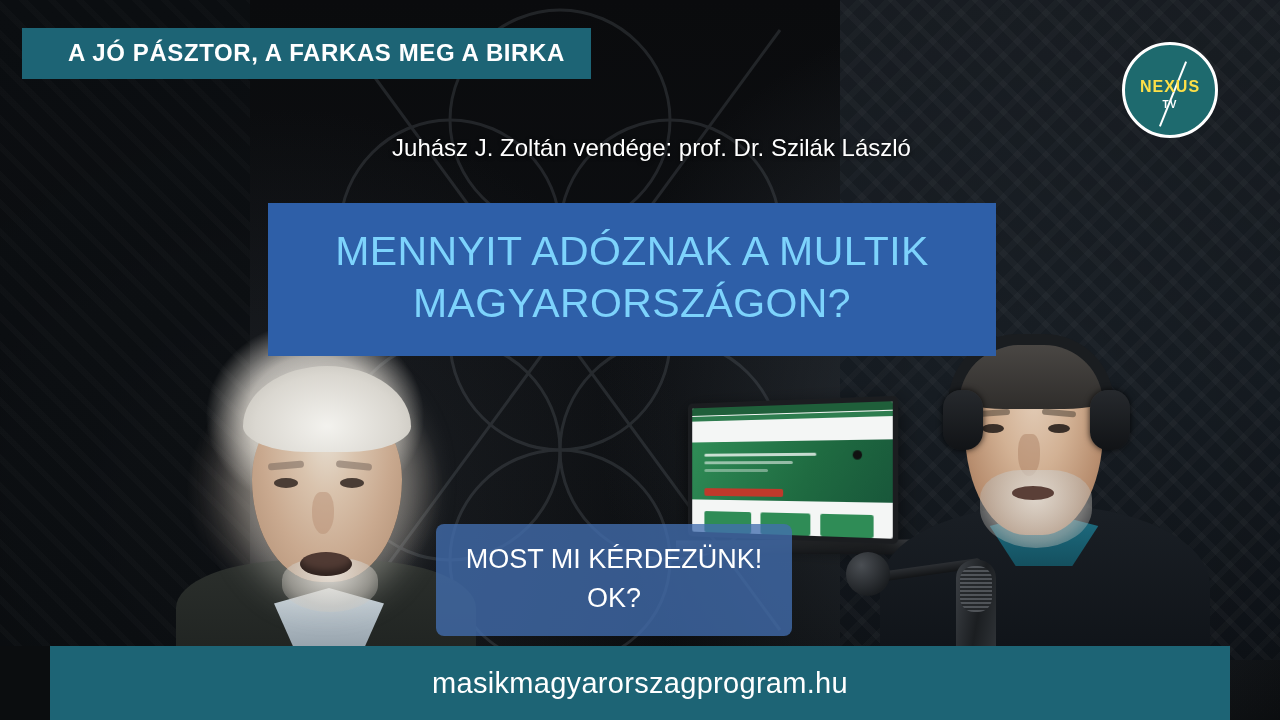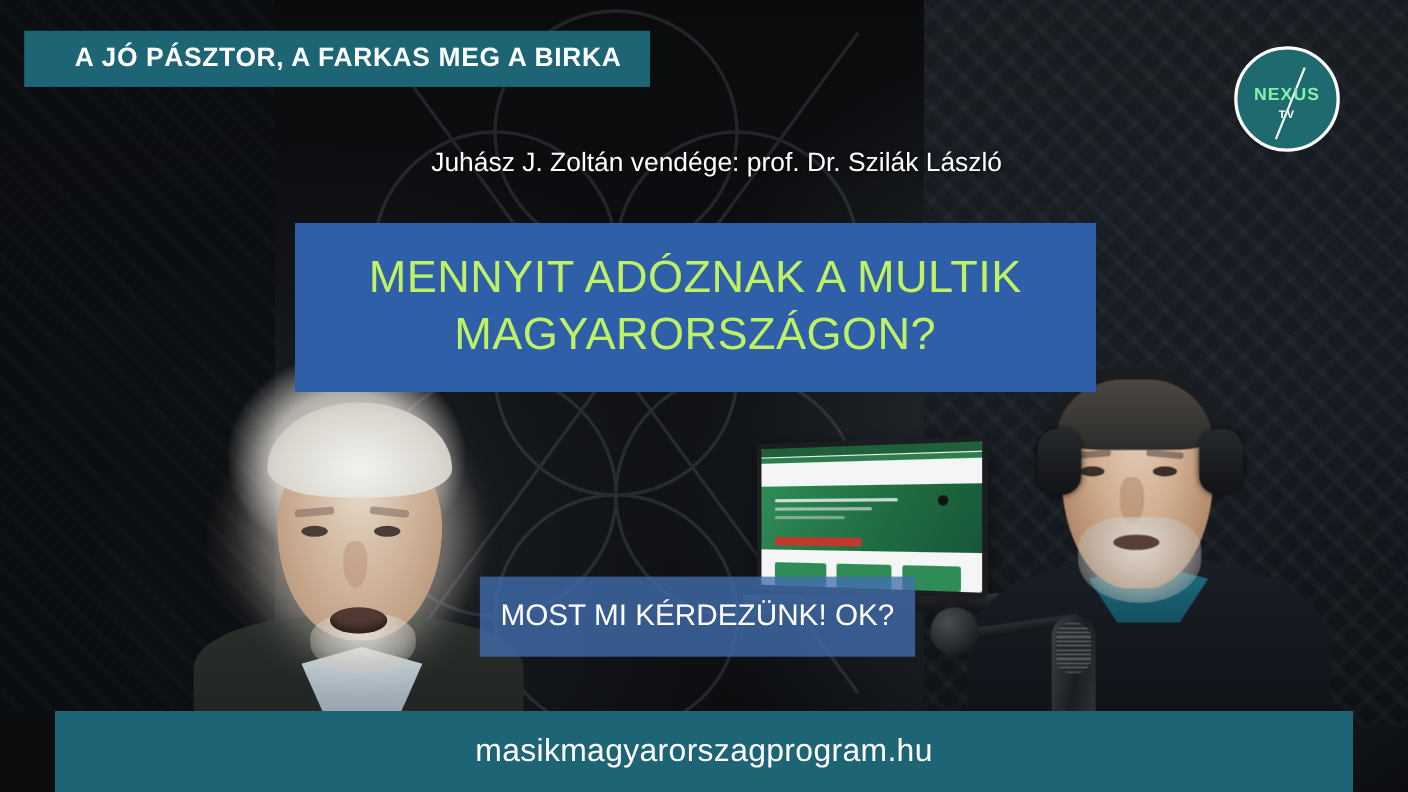--- a/index.html
+++ b/index.html
@@ -288,21 +288,21 @@
     width: 96px; height: 96px;
     border-radius: 50%;
     background: #1e6a6e;
     border: 3px solid #ffffff;
     box-sizing: border-box;
   }
   .logo-text {
     position: absolute;
     left: 0; right: 0; top: 33px;
     text-align: center;
-    color: #86efac;
+    color: #fde047;
     font-size: 16px;
     font-weight: 700;
     letter-spacing: 1px;
   }
   .logo-sub {
     position: absolute;
     left: 0; right: 0; top: 54px;
     text-align: center;
     color: #ffffff;
     font-size: 10px;
@@ -327,43 +327,44 @@
     font-weight: 400;
     text-shadow: 0 1px 4px rgba(0,0,0,0.8);
   }
 
   
   .question-box {
     position: absolute;
     left: 268px; top: 203px;
     width: 728px;
     background: #2e5fa8;
-    color: #bef264;
+    color: #7dd3fc;
     text-align: center;
     padding: 22px 18px 26px;
     box-sizing: border-box;
     font-size: 41px;
     font-weight: 500;
     line-height: 1.28;
     letter-spacing: 0.4px;
   }
 
   
   .second-box {
     position: absolute;
     left: 436px; top: 524px;
-    width: 396px;
+    width: 356px;
     background: rgba(66,110,176,0.78);
     color: #ffffff;
     text-align: center;
     padding: 16px 14px 18px;
     box-sizing: border-box;
     font-size: 27px;
     font-weight: 500;
     line-height: 1.45;
+    border-radius: 8px;
   }
 
   
   .zoomboom {
     position: absolute;
     left: 0; right: 0; top: 628px;
     text-align: center;
     color: rgba(230,232,235,0.72);
     font-size: 13px;
   }

